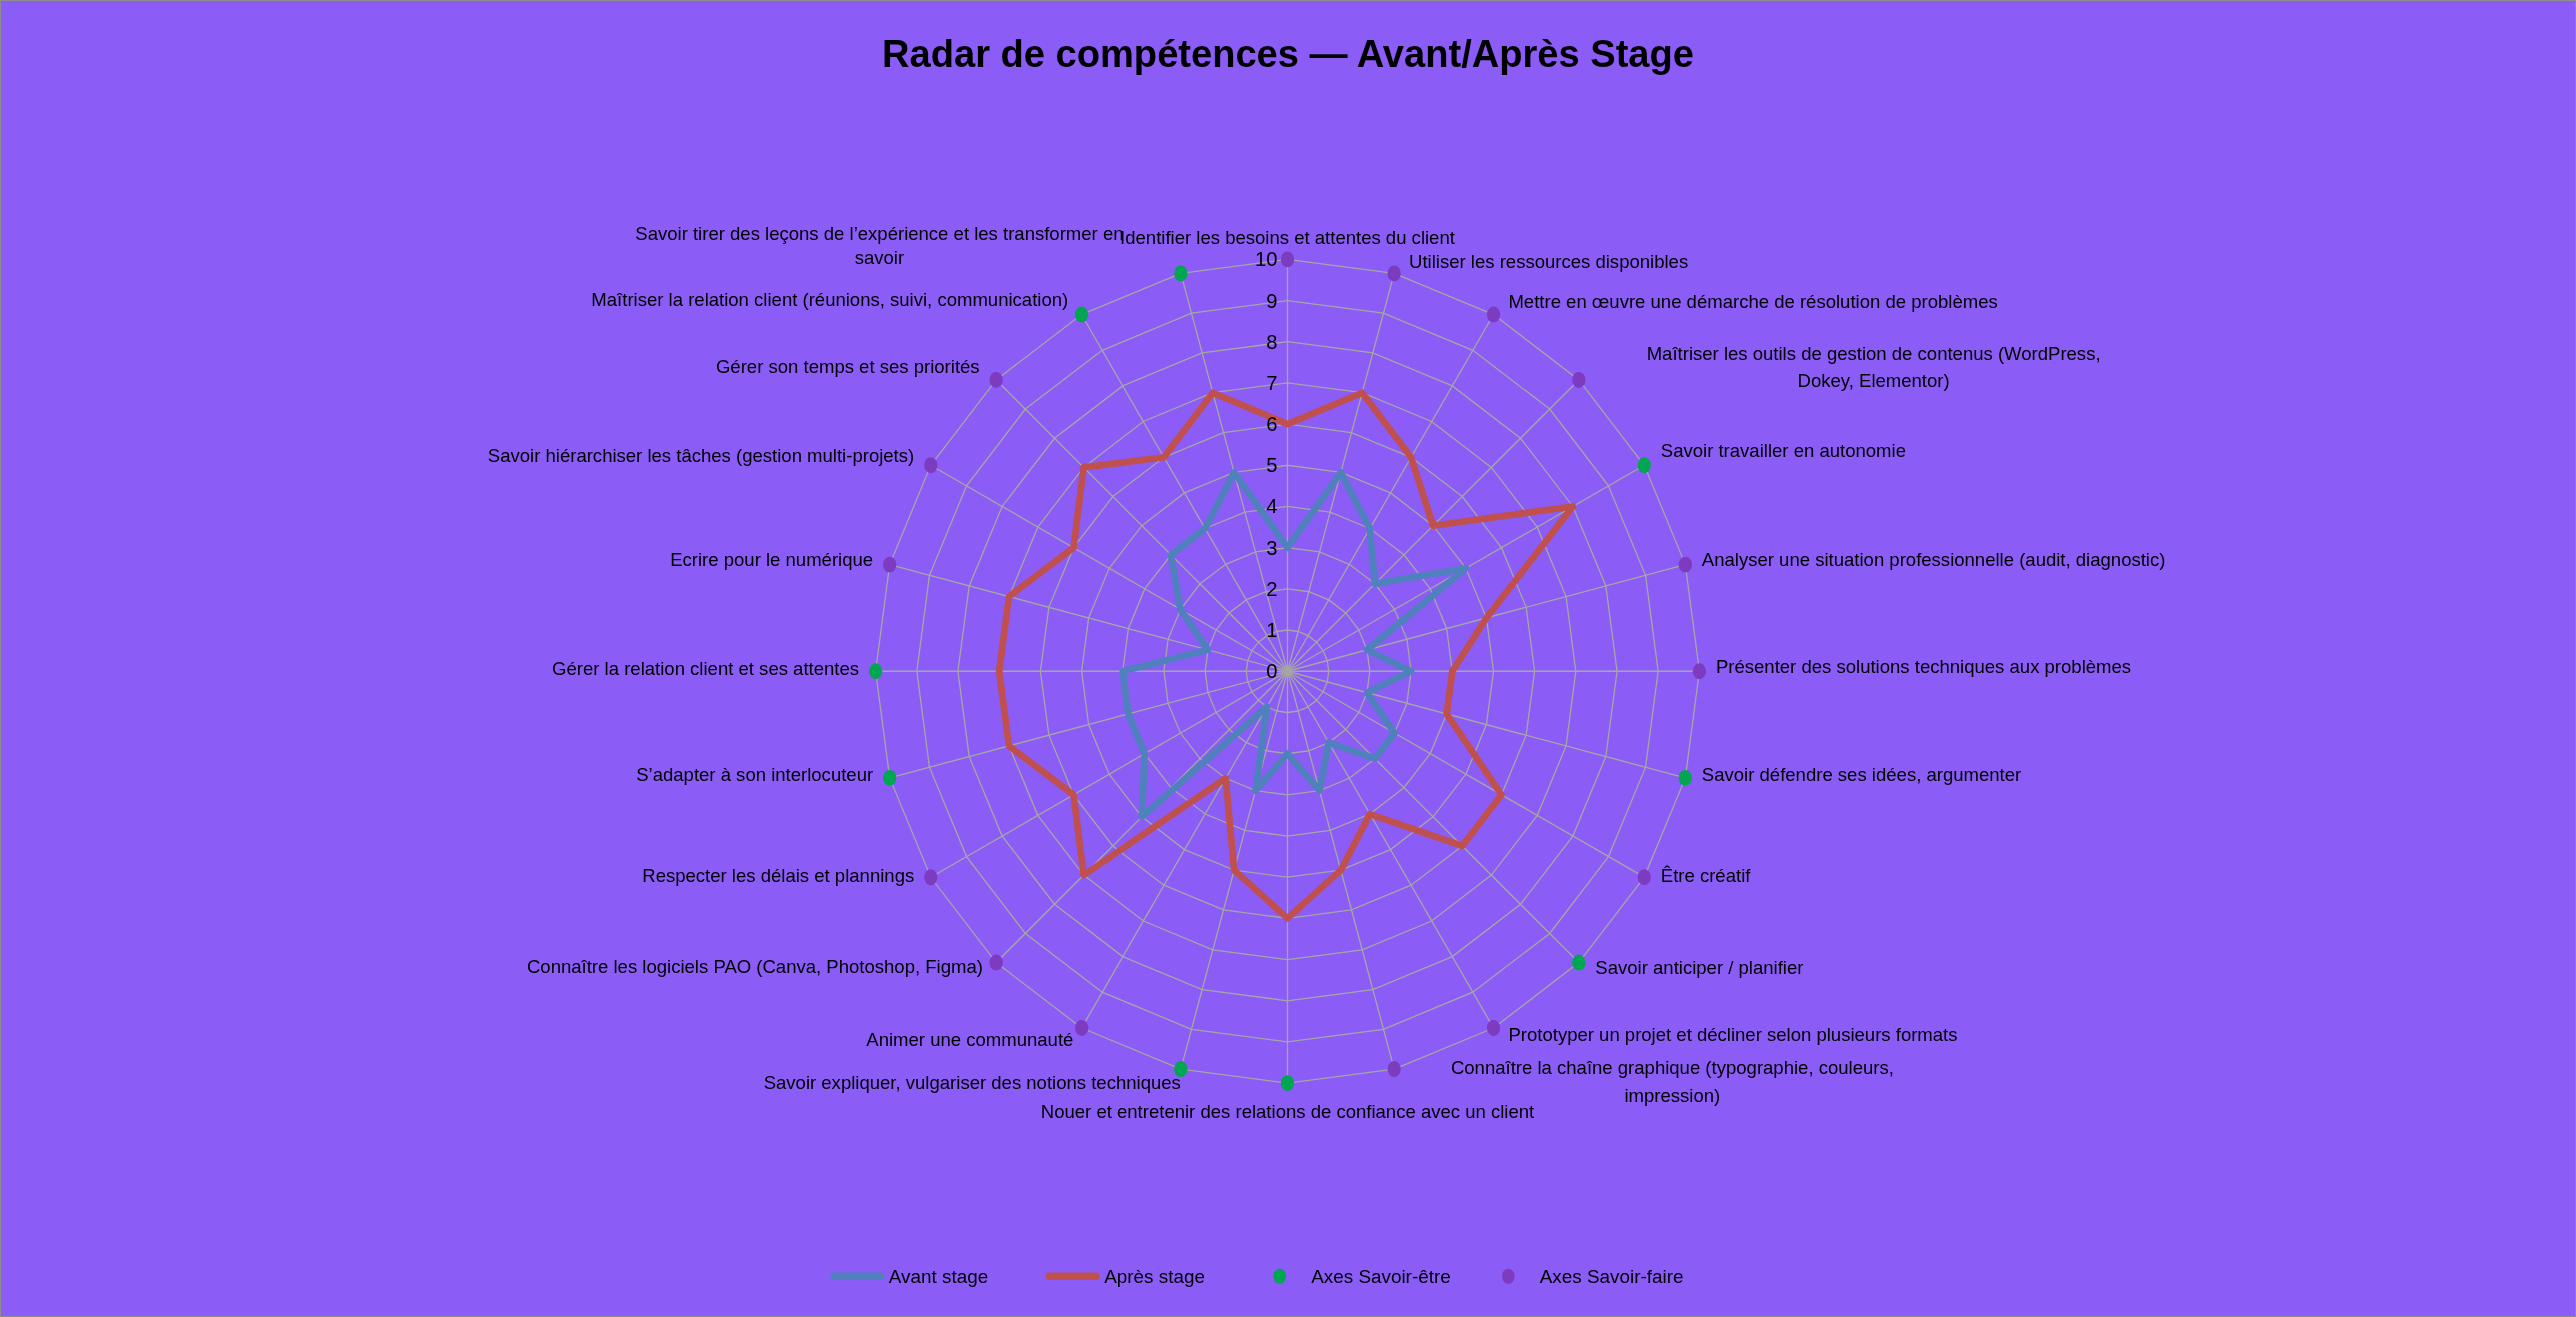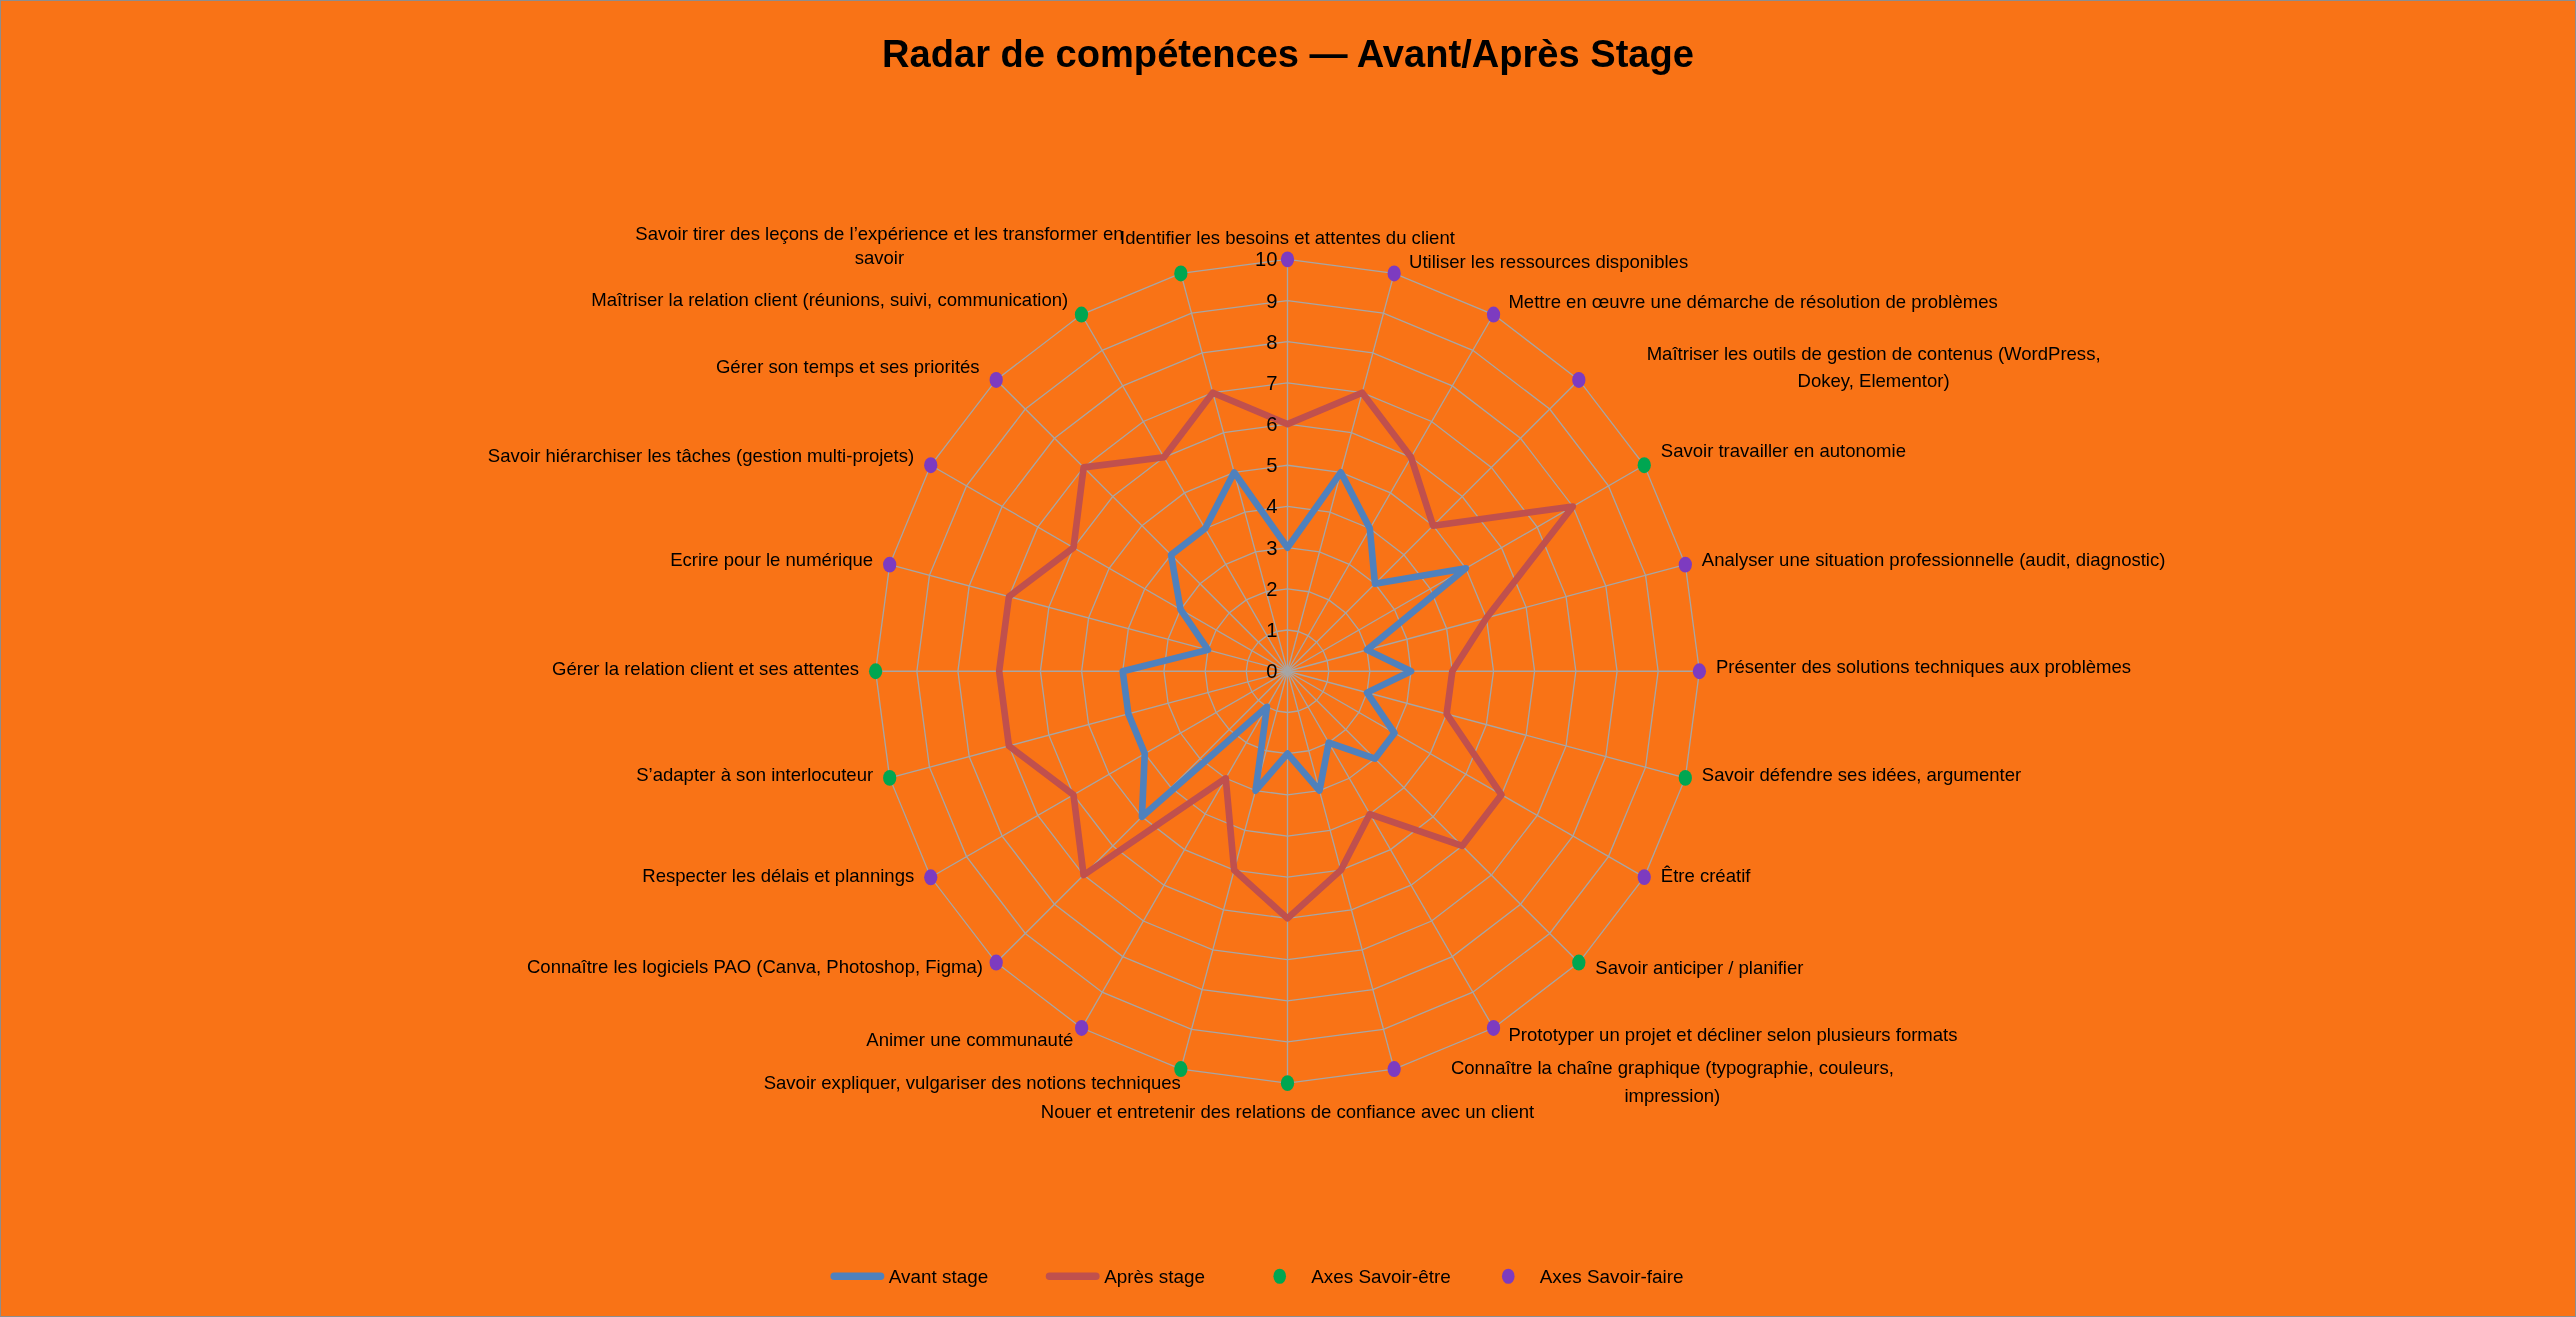--- a/index.html
+++ b/index.html
@@ -1,19 +1,19 @@
 <!DOCTYPE html>
 <html style="font-size:8.8px"><head>
 <meta charset="utf-8">
 <style>
   html, body { margin: 0; padding: 0; background: #ffffff; width: 100%; height: 100%; }
   .frame {
     position: fixed; inset: 0;
     border: 1.1px solid #8d8d8d;
-    background: #f97316;
+    background: #8b5cf6;
     overflow: hidden;
   }
   svg { width: 100%; height: 100%; display: block; }
   text {
     font-family: "Liberation Sans", "DejaVu Sans", sans-serif;
     fill: #000000;
   }
   .chart-title { font-size: 23px; font-weight: bold; }
   .axis-label  { font-size: 11.2px; }
   .tick-label  { font-size: 12.2px; }

